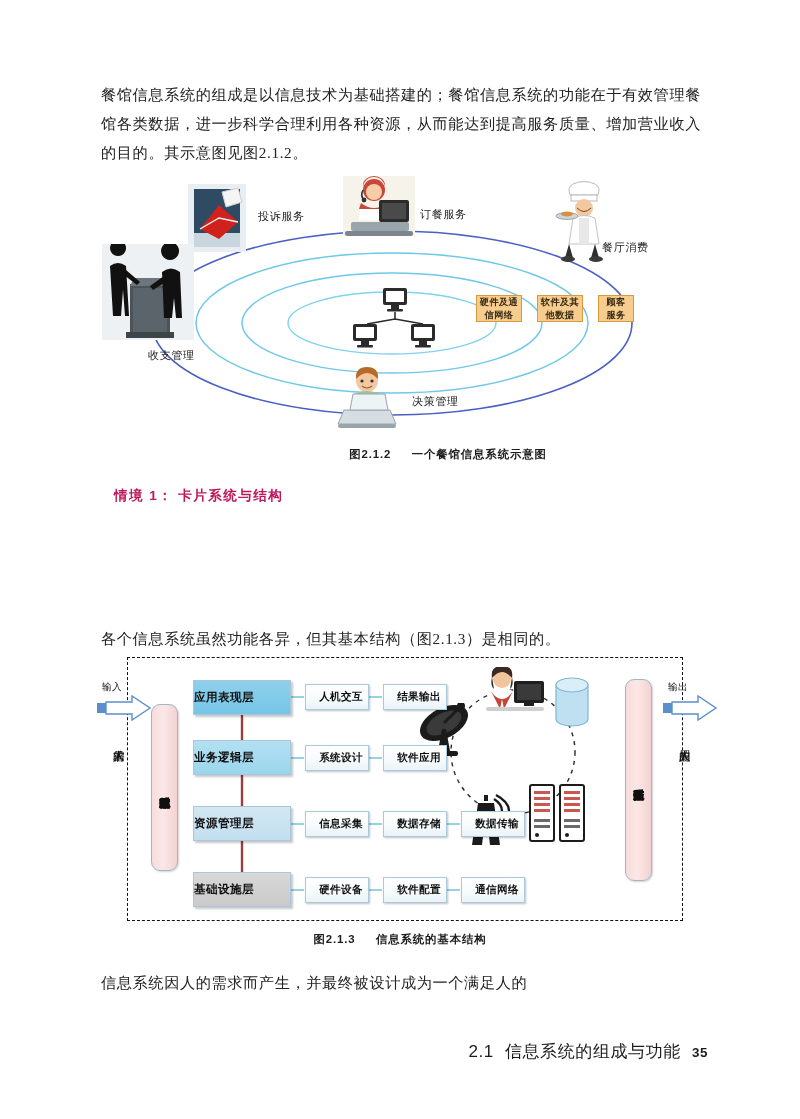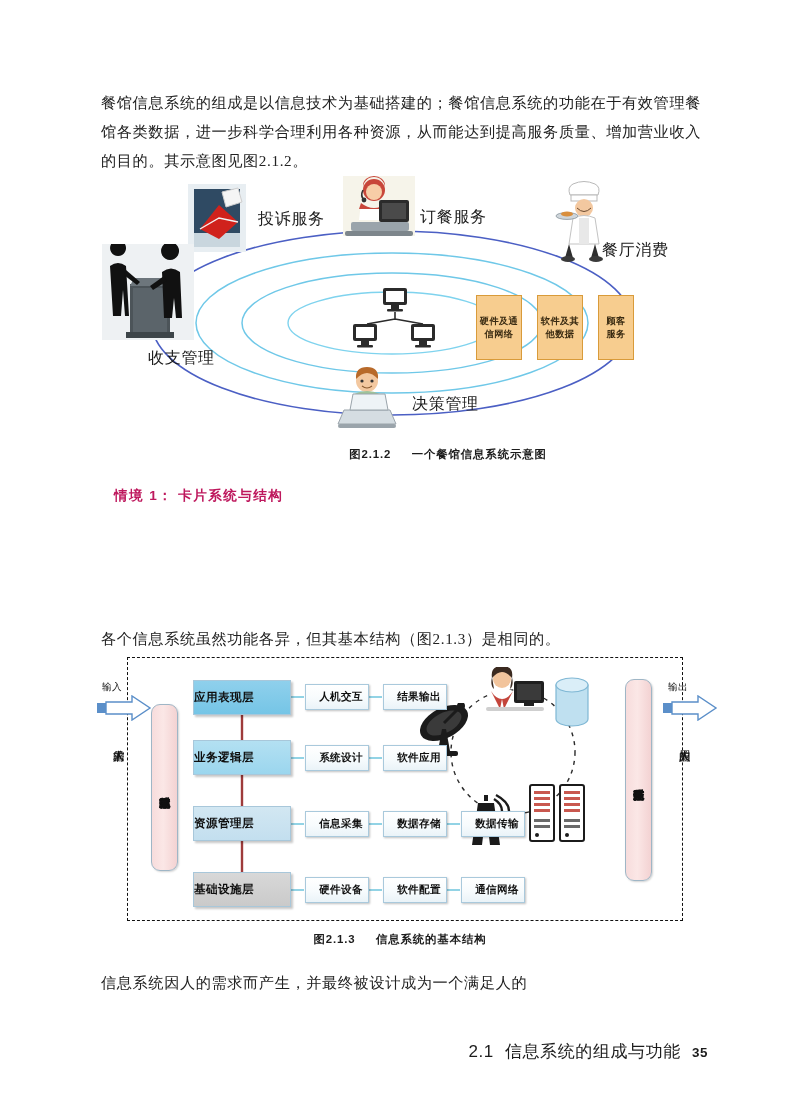--- a/index.html
+++ b/index.html
@@ -13,21 +13,21 @@
 
   
   .para{
     position:absolute;
     font-size:15.2px;
     line-height:29px;
     letter-spacing:0.6px;
     color:#222;
     text-align:justify;
   }
-  .para-top{left:101px;top:88px;width:600px;}
+  .para-top{left:101px;top:80px;width:600px;}
   .para-mid{left:101px;top:624px;width:600px;}
   .para-bot{left:101px;top:968px;width:600px;}
 
   .scenario-head{
     position:absolute;left:114px;top:487px;
     font-family:"Liberation Sans","DejaVu Sans",sans-serif;
     font-weight:bold;font-size:13.6px;letter-spacing:1.4px;
     color:#be185d;
   }
   .scenario-body{
@@ -56,29 +56,29 @@
   }
   .footer .fnum{font-size:13.4px;font-weight:bold;}
   .footer .fsec{font-size:17px;}
 
   
   #fig212{position:absolute;left:100px;top:176px;width:610px;height:266px;}
   #fig212 svg{position:absolute;left:0;top:0;}
   .f212-label{
     position:absolute;
     font-family:"Liberation Sans","DejaVu Sans",sans-serif;
-    font-size:16px;color:#1a1a1a;letter-spacing:.7px;white-space:nowrap;
+    font-size:11px;color:#1a1a1a;letter-spacing:.7px;white-space:nowrap;
   }
   .obox{
     position:absolute;width:46px;
     background:#f7cd8f;border:1px solid #d99b3a;
     font-family:"Liberation Sans","DejaVu Sans",sans-serif;
     font-size:9.2px;font-weight:bold;color:#3a2b12;
     line-height:12.5px;text-align:center;
-    padding:19px 2px;letter-spacing:.4px;
+    padding:0 2px;letter-spacing:.4px;
     box-sizing:border-box;
   }
 
   
   .sprite{position:absolute;}
 
   
   #fig213{
     position:absolute;left:127px;top:657px;width:556px;height:264px;
     border:1.6px dashed #111;box-sizing:border-box;background:#fff;

